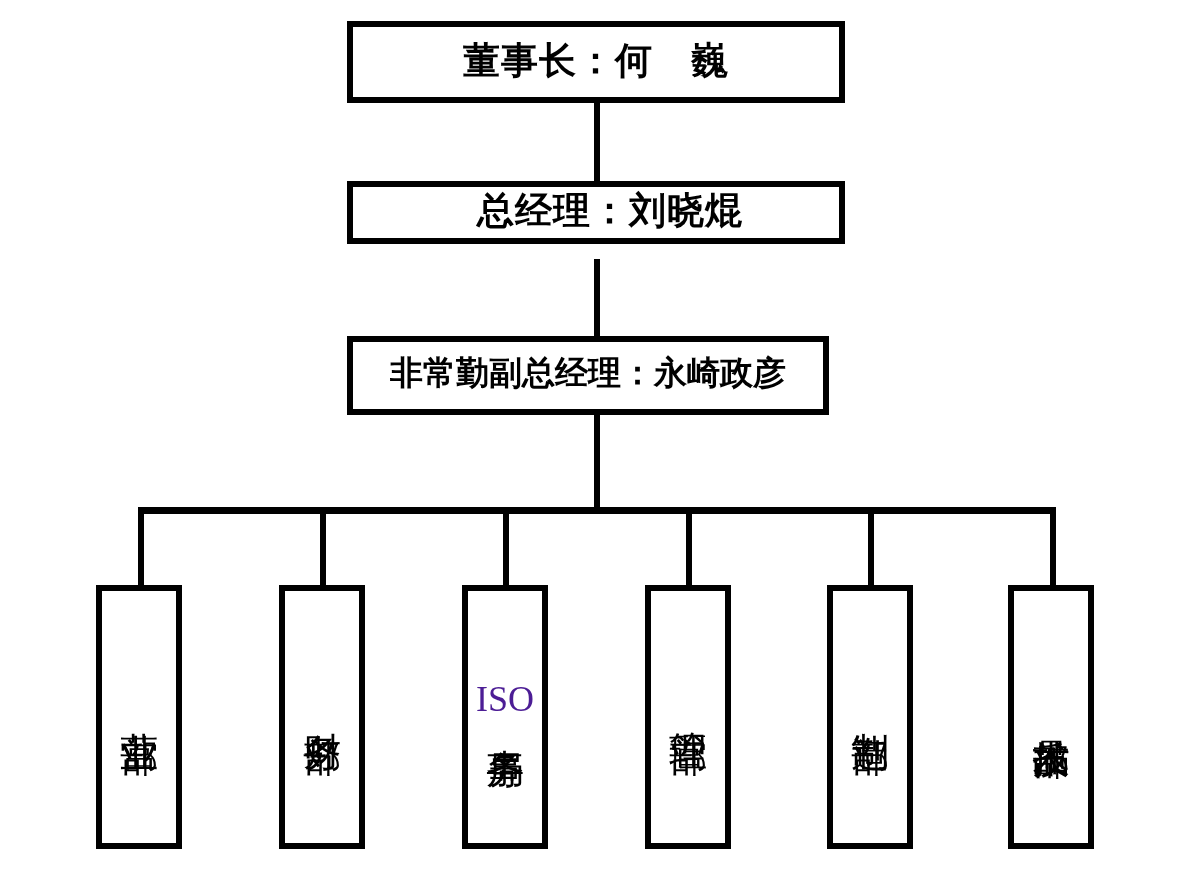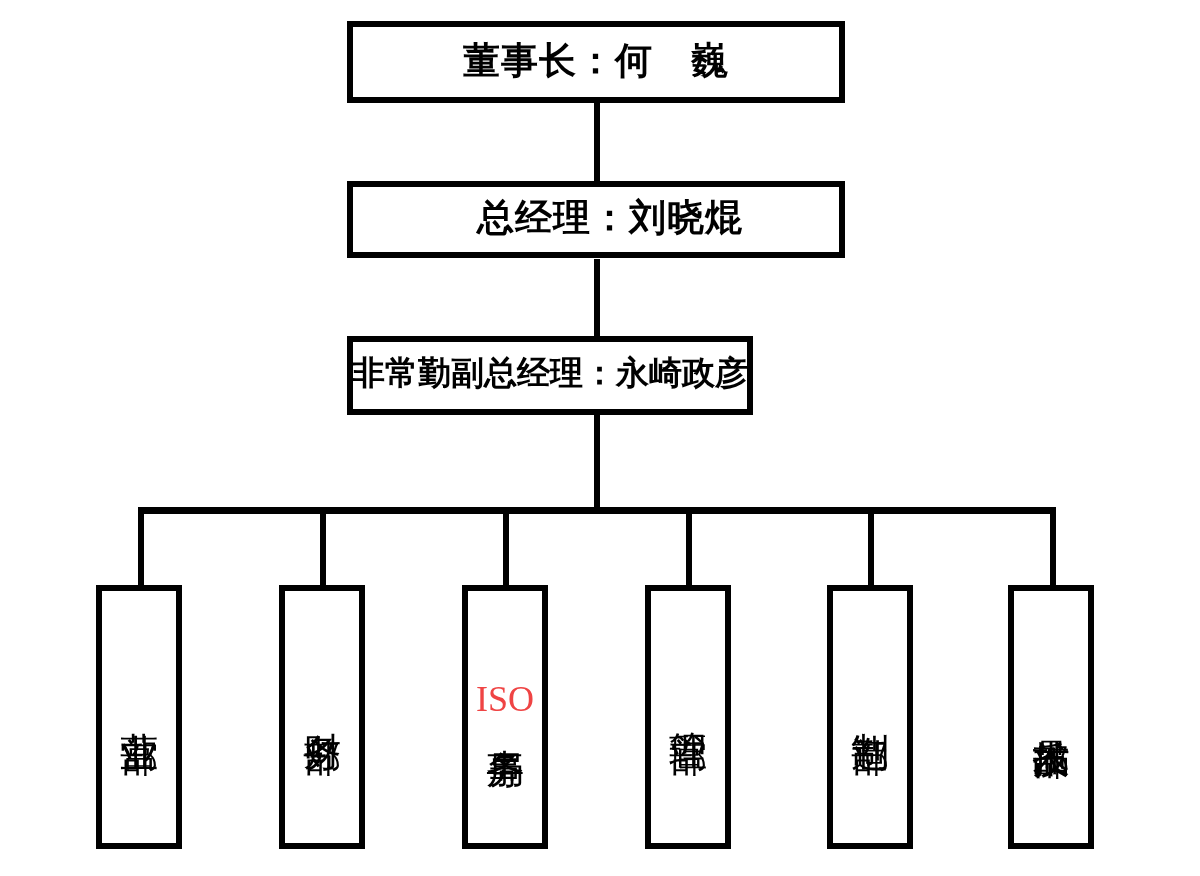--- a/index.html
+++ b/index.html
@@ -34,22 +34,22 @@
     font-family: "Liberation Serif", "DejaVu Serif", serif;
     font-size: 37px;
     line-height: 1;
     color: #000000;
     letter-spacing: 1px;
     white-space: pre;
     font-weight: 700;
     transform: translateY(-2px);
   }
   #exec-chairman   { left: 347px; top: 21px;  width: 498px; height: 82px; }
-  #exec-gm         { left: 347px; top: 181px; width: 498px; height: 77px; padding-left: 28px; }
-  #exec-vicegm     { left: 347px; top: 336px; width: 406px; height: 79px; }
+  #exec-gm         { left: 347px; top: 181px; width: 498px; height: 63px; padding-left: 28px; }
+  #exec-vicegm     { left: 347px; top: 336px; width: 482px; height: 79px; }
   #exec-vicegm .exec-label { font-size: 33px; letter-spacing: 0px; }
 
   
   .v-line {
     position: absolute;
     width: 6px;
     background: #000000;
     z-index: 1;
   }
   .h-bus {
@@ -102,21 +102,21 @@
     writing-mode: vertical-rl;
     text-orientation: upright;
     letter-spacing: 2px;
     white-space: nowrap;
     font-weight: 500;
   }
   .dept-label-latin {
     font-family: "Liberation Serif", "DejaVu Serif", serif;
     font-size: 36px;
     line-height: 1;
-    color: #ef4444;
+    color: #4c1d95;
     letter-spacing: 0px;
     white-space: nowrap;
     font-weight: 500;
     margin-bottom: 2px;
   }
   .dept-box.has-latin .dept-inner { transform: translateY(-14px); }
   .dept-box.five-char .dept-label-cjk { font-size: 37px; letter-spacing: 0px; }
   .dept-box.five-char .dept-inner { transform: translateY(-6px); }
 </style>
 </head>

